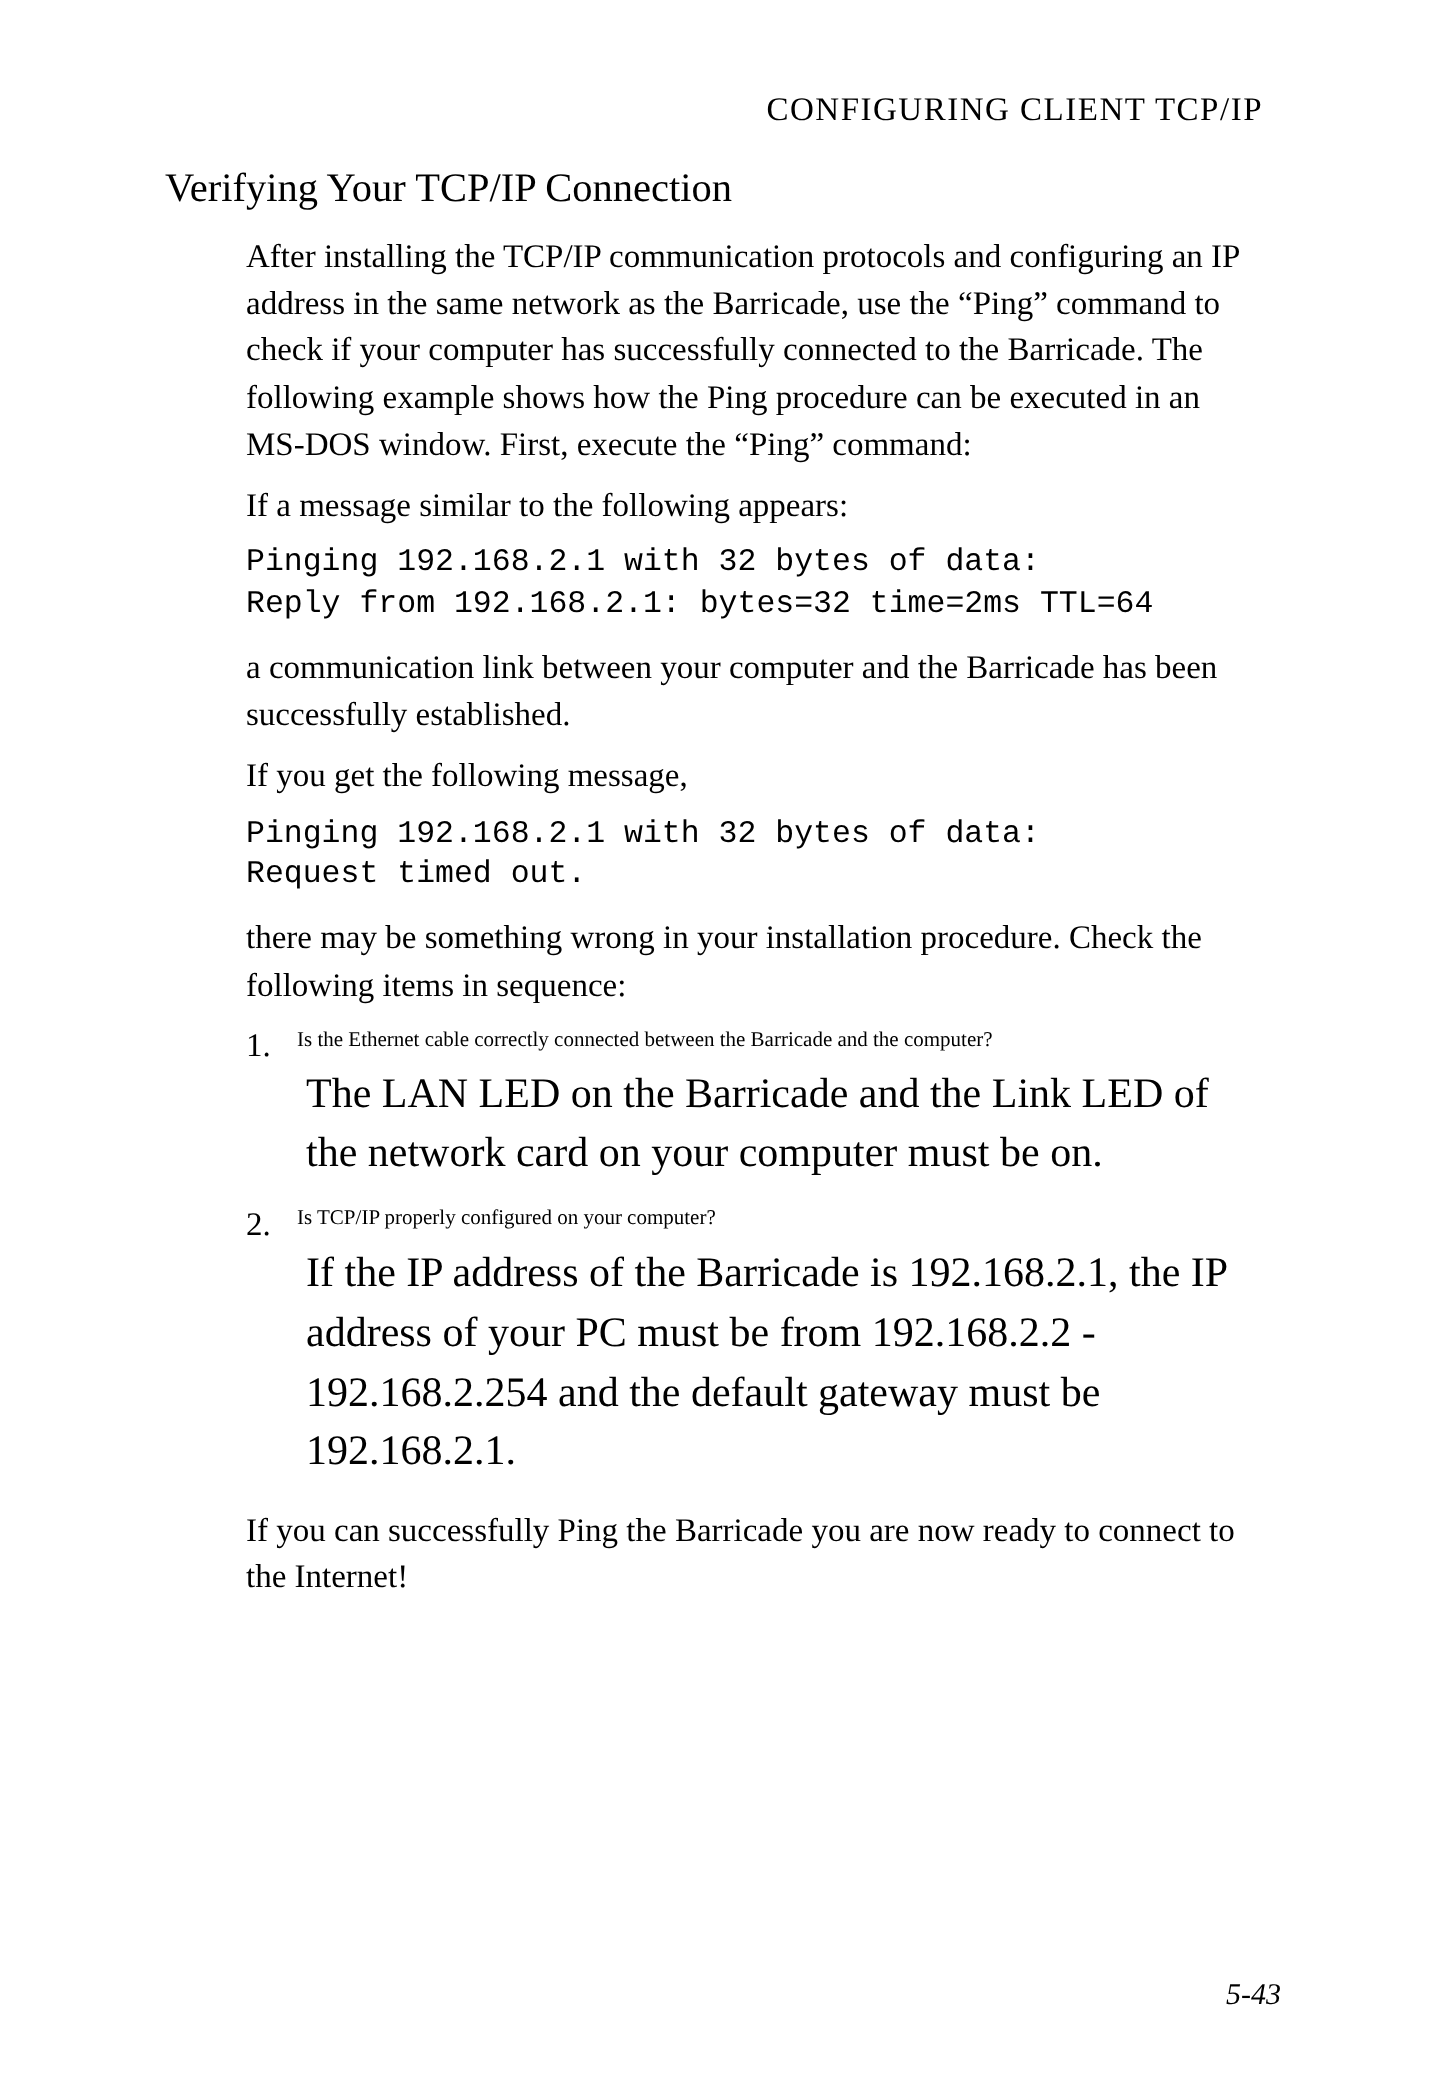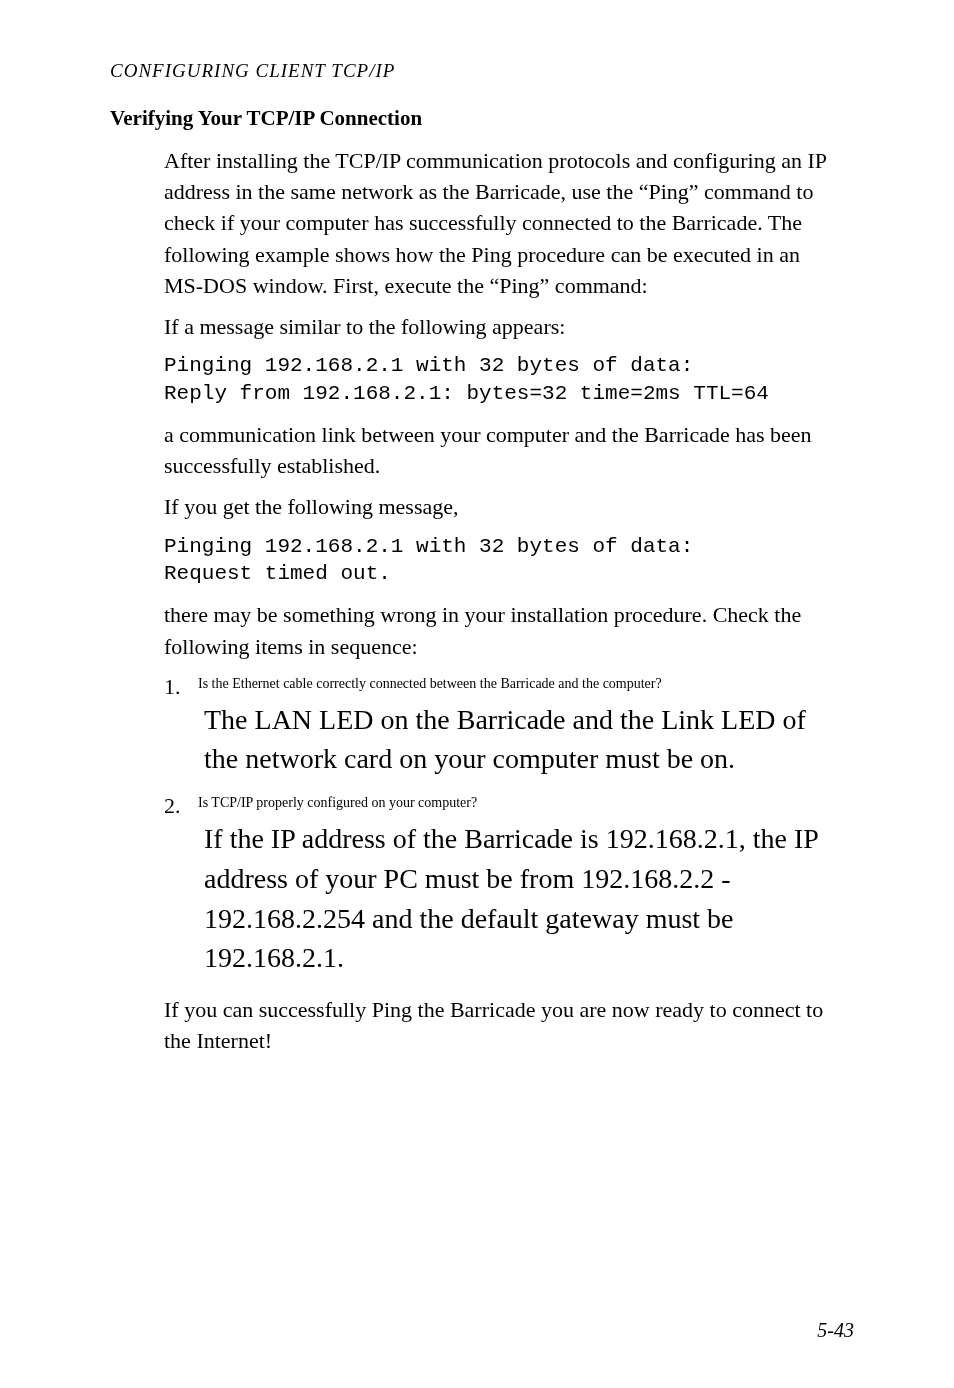--- a/index.html
+++ b/index.html
@@ -12,31 +12,30 @@
     color: #000000;
   }
   .page {
     box-sizing: border-box;
     padding: 60px 92px 40px 110px;
     width: 100%;
     height: 100%;
     position: relative;
   }
   .running-head {
-    font-style: italic;
     font-variant: small-caps;
-    font-size: 19px;
+    font-size: 22px;
     letter-spacing: 1px;
-    text-align: left;
+    text-align: right;
     margin-bottom: 24px;
     margin-right: 20px;
   }
   .h2 {
-    font-size: 21px;
-    font-weight: bold;
+    font-size: 27px;
+    font-weight: normal;
     margin: 6px 0 14px 0;
   }
   .body-block {
     margin-left: 54px;
     margin-right: 26px;
   }
   .para {
     font-size: 22px;
     line-height: 1.42;
     margin: 0 0 10px 0;

